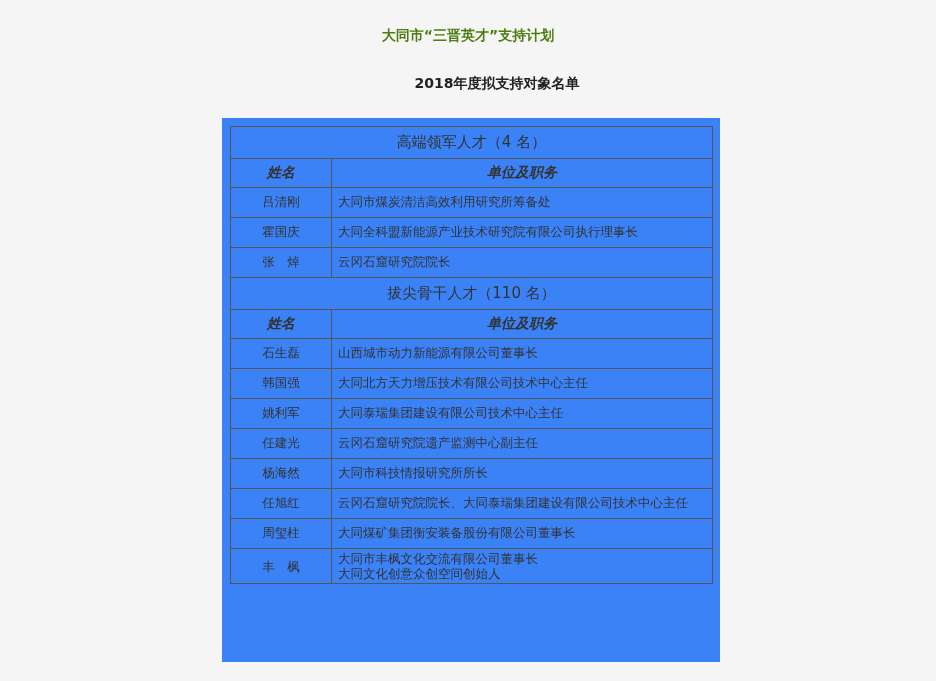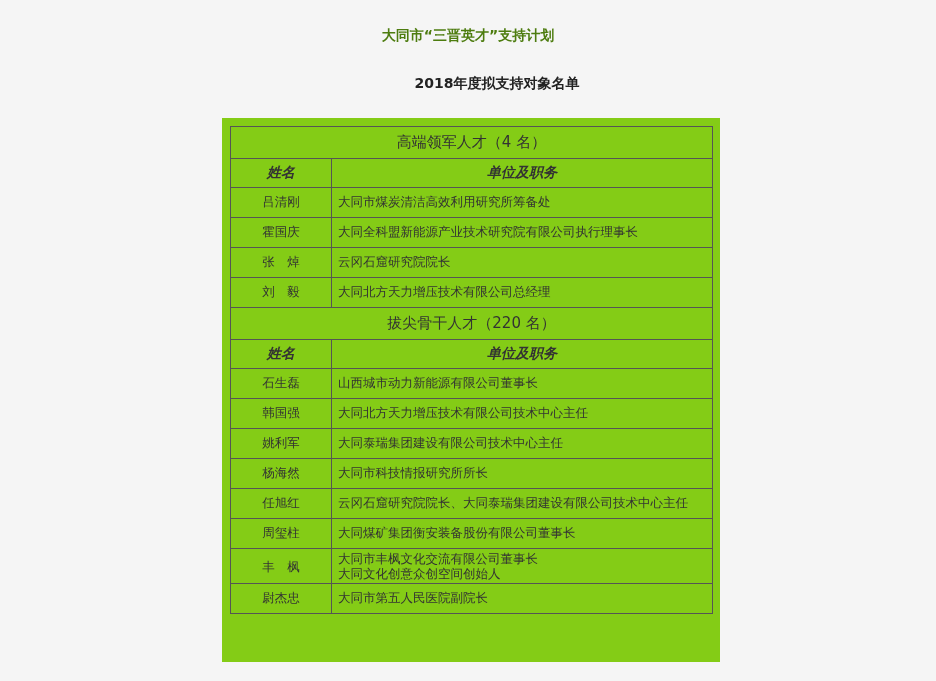--- a/index.html
+++ b/index.html
@@ -14,21 +14,21 @@
   .title1 {
     position: absolute; left: 0; width: 936px; top: 27px;
     text-align: center; font-size: 14px; font-weight: bold; color: #4d7c0f;
   }
   .title2 {
     position: absolute; left: 0; width: 936px; top: 75px;
     text-align: center; font-size: 14px; font-weight: bold; color: #222; padding-left: 29px;
   }
   .doc {
     position: absolute; left: 222px; top: 118px; width: 498px; height: 544px;
-    background: #84cc16;
+    background: #3b82f6;
   }
   table {
     position: absolute; left: 8px; top: 8px;
     width: 483px;
     border-collapse: collapse;
     font-size: 12.5px; color: #333;
   }
   td, th { border: 1.5px solid #555; padding: 0; }
   .sec td { text-align: center; font-size: 15px; height: 31px; color: #333; }
   .hdr th { font-family: "DejaVu Serif", "Liberation Serif", serif; font-weight: bold; font-size: 14px; height: 28px; color: #333; font-style: italic; }
@@ -64,28 +64,22 @@
           <td class="org">
             <span>大同全科盟新能源产业技术研究院有限公司执行理事长</span>
           </td>
         </tr>
         <tr>
           <td class="name">张　焯</td>
           <td class="org">
             <span>云冈石窟研究院院长</span>
           </td>
         </tr>
-        <tr>
-          <td class="name">刘　毅</td>
-          <td class="org">
-            <span>大同北方天力增压技术有限公司总经理</span>
-          </td>
-        </tr>
         <tr class="sec">
-          <td colspan="2">拔尖骨干人才（220 名）</td>
+          <td colspan="2">拔尖骨干人才（110 名）</td>
         </tr>
         <tr class="hdr">
           <th>姓名</th>
           <th>单位及职务</th>
         </tr>
         <tr>
           <td class="name">石生磊</td>
           <td class="org">
             <span>山西城市动力新能源有限公司董事长</span>
           </td>
@@ -93,20 +87,26 @@
         <tr>
           <td class="name">韩国强</td>
           <td class="org">
             <span>大同北方天力增压技术有限公司技术中心主任</span>
           </td>
         </tr>
         <tr>
           <td class="name">姚利军</td>
           <td class="org">
             <span>大同泰瑞集团建设有限公司技术中心主任</span>
+          </td>
+        </tr>
+        <tr>
+          <td class="name">任建光</td>
+          <td class="org">
+            <span>云冈石窟研究院遗产监测中心副主任</span>
           </td>
         </tr>
         <tr>
           <td class="name">杨海然</td>
           <td class="org">
             <span>大同市科技情报研究所所长</span>
           </td>
         </tr>
         <tr>
           <td class="name">任旭红</td>
@@ -120,21 +120,15 @@
             <span>大同煤矿集团衡安装备股份有限公司董事长</span>
           </td>
         </tr>
         <tr>
           <td class="name two">丰　枫</td>
           <td class="org two">
             <span>大同市丰枫文化交流有限公司董事长</span>
             <span>大同文化创意众创空间创始人</span>
           </td>
         </tr>
-        <tr>
-          <td class="name">尉杰忠</td>
-          <td class="org">
-            <span>大同市第五人民医院副院长</span>
-          </td>
-        </tr>
       </tbody>
   </table>
 </div>
 
 </body></html>

